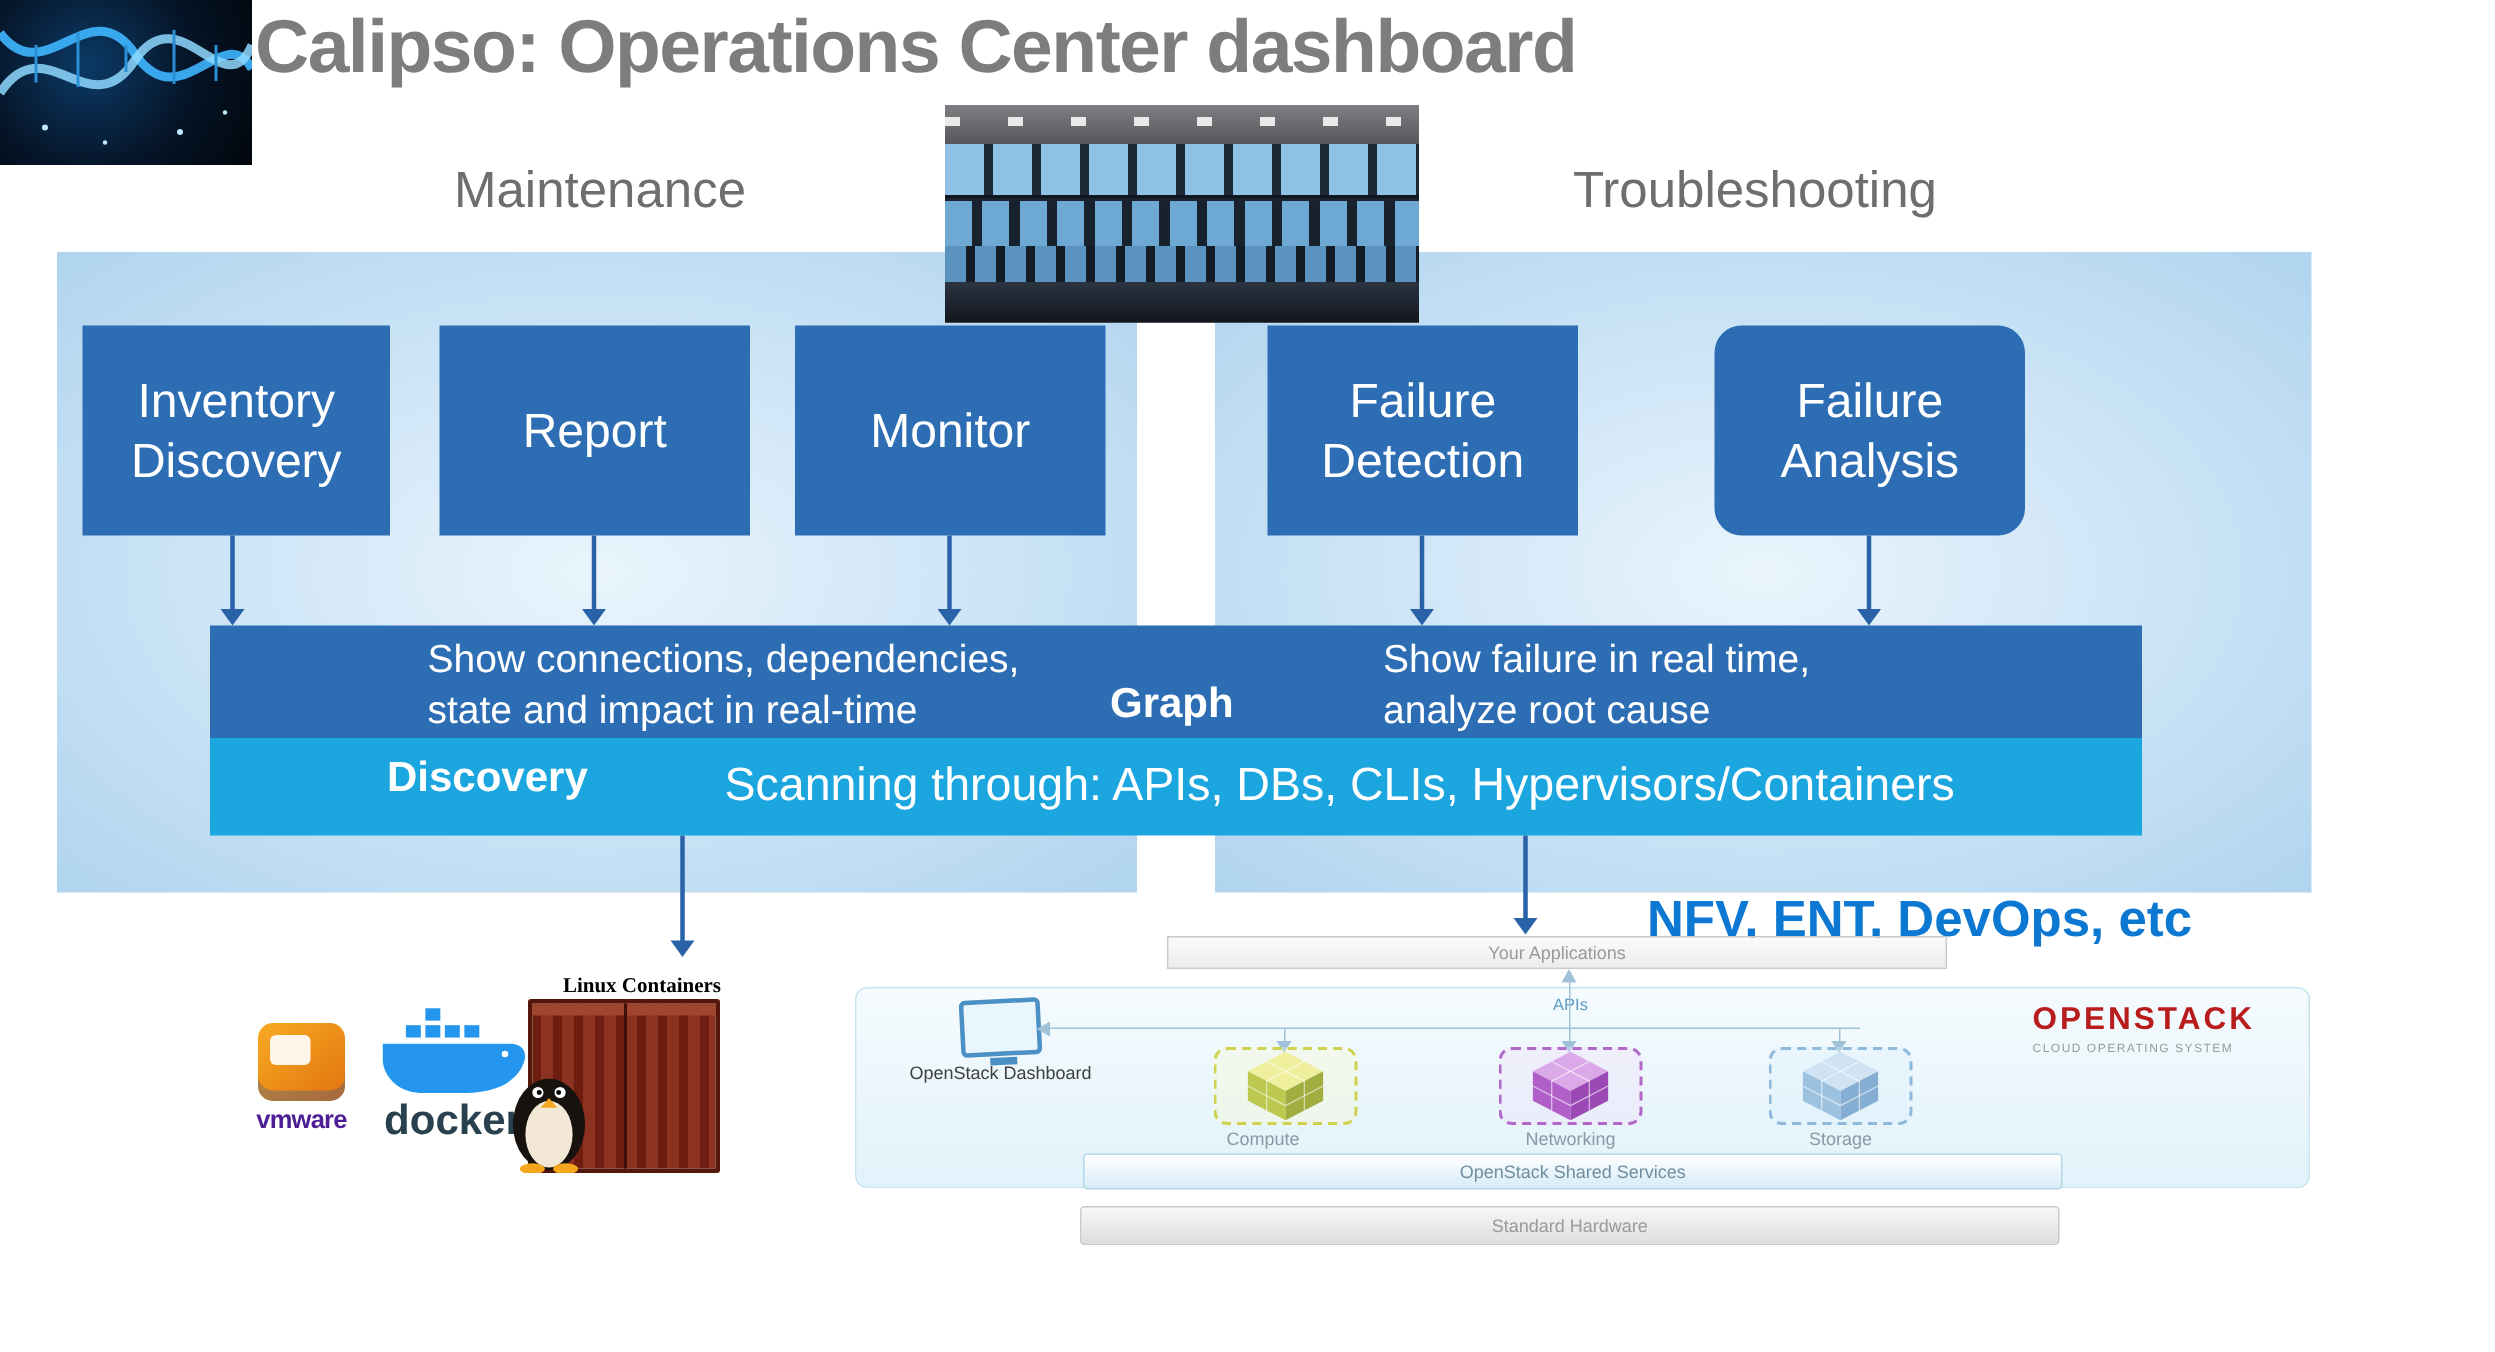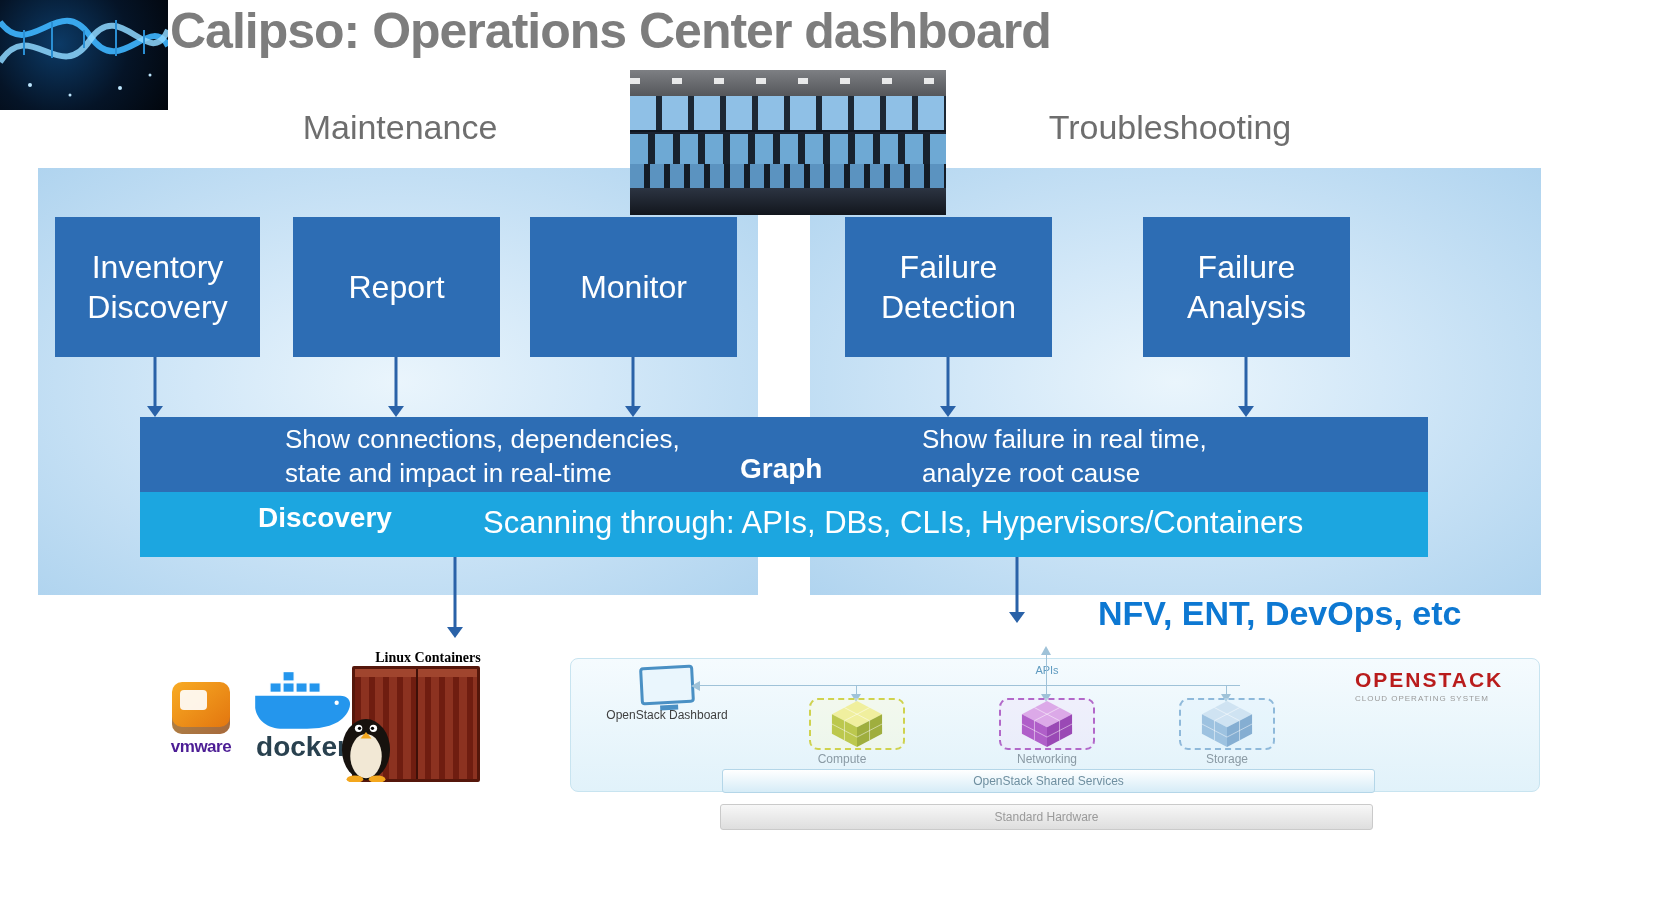--- a/index.html
+++ b/index.html
@@ -33,21 +33,21 @@
   .panel-right { left:810px; top:168px; width:731px; height:427px; }
 
   
   .blue-box { top:217px; height:140px; background:#2d6db4; color:#fff; font-size:32px;
               display:flex; align-items:center; justify-content:center; text-align:center;
               line-height:1.25; padding:0 14px; z-index:6; }
   .bx-inv { left:55px;  width:205px; }
   .bx-rep { left:293px; width:207px; }
   .bx-mon { left:530px; width:207px; }
   .bx-fd  { left:845px; width:207px; }
-  .bx-fa  { left:1143px; width:207px; }
+  .bx-fa  { left:1143px; width:207px;border-radius:18px; }
 
   
   .arrow { width:16px; z-index:7; }
   .arrow .shaft { position:absolute; left:50%; transform:translateX(-50%); top:0; bottom:9px;
                   width:3px; background:#2a62a8; }
   .arrow .head { position:absolute; left:50%; transform:translateX(-50%); bottom:0; width:0; height:0;
                  border-left:8px solid transparent; border-right:8px solid transparent;
                  border-top:11px solid #2a62a8; }
   .a-inv { left:147px;  top:357px; height:60px; }
   .a-rep { left:388px;  top:357px; height:60px; }
@@ -235,20 +235,21 @@
     <ellipse cx="30" cy="52" rx="17" ry="24" fill="#f2e8d5"></ellipse>
     <circle cx="22" cy="22" r="4" fill="#ffffff"></circle>
       <circle cx="38" cy="22" r="4" fill="#ffffff"></circle>
     <circle cx="23" cy="22" r="1.8" fill="#000000"></circle>
       <circle cx="37" cy="22" r="1.8" fill="#000000"></circle>
     <polygon points="30,26 24,33 36,33" fill="#f4a71d"></polygon>
     <ellipse cx="18" cy="77" rx="9" ry="4" fill="#f4a71d"></ellipse>
     <ellipse cx="42" cy="77" rx="9" ry="4" fill="#f4a71d"></ellipse>
   </svg>
 
+  <div class="abs your-apps">Your Applications</div>
   <div class="abs os-panel"></div>
 
   <div class="abs monitor-icon"></div>
   <div class="abs os-dash-label">OpenStack Dashboard</div>
   <div class="abs apis-label">APIs</div>
 
   <div class="abs line lh"></div>
   <div class="abs line lv-apps"></div>
   <div class="abs ah-left"></div>
   <div class="abs ah-up"></div>

